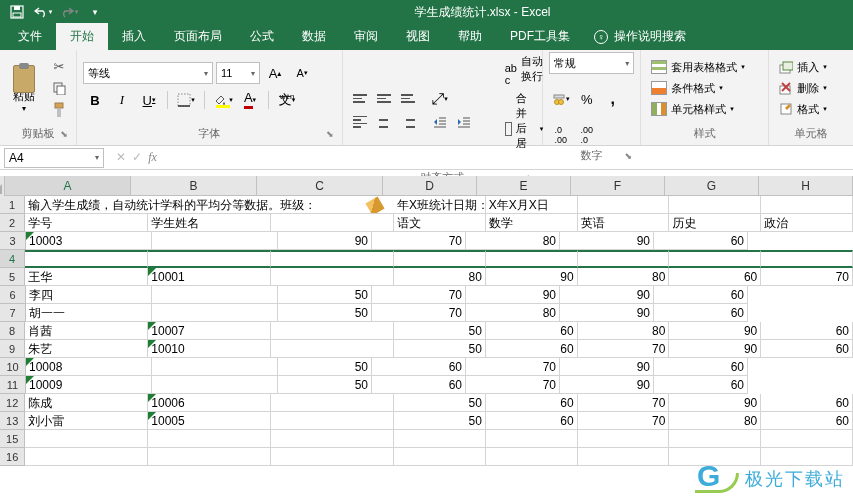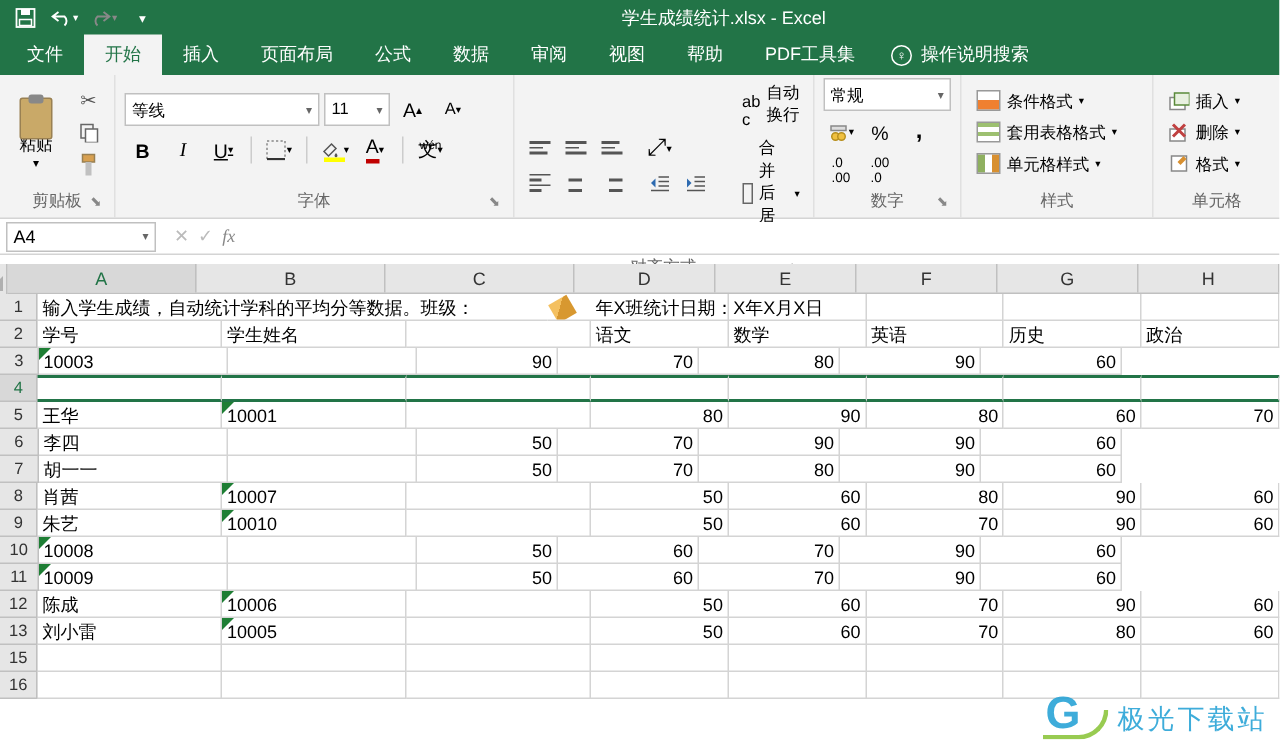--- a/index.html
+++ b/index.html
@@ -46,26 +46,26 @@
 .italic { font-style: italic; font-family: serif; }
 .underline { text-decoration: underline; }
 .color-under { border-bottom: 3px solid; padding-bottom: 0; line-height: 14px; height: 18px; }
 
 .align-group { width: 200px; }
 .align-col { display: flex; flex-direction: column; gap: 3px; }
 .align-row { display: flex; gap: 2px; }
 .align-btn { width: 22px; height: 20px; display: flex; align-items: center; justify-content: center; cursor: pointer; }
 .align-lines { display: flex; flex-direction: column; gap: 2px; width: 14px; }
 .al-line { height: 1.5px; background: #555; }
-.wrap-merge { display: flex; flex-direction: column; gap: 3px; margin-left: 14px; font-size: 11px; }
+.wrap-merge { display: flex; flex-direction: column; gap: 3px; margin-left: 24px; font-size: 11px; }
 .wm-btn { display: flex; align-items: center; gap: 4px; cursor: pointer; padding: 2px 4px; }
 .wm-icon { width: 16px; height: 14px; border: 1px solid #666; position: relative; }
 
 .number-group { width: 100px; }
-.num-col { display: flex; flex-direction: column; gap: 3px; width: 100%; }
+.num-col { display: flex; flex-direction: column; gap: 14px; width: 100%; }
 .num-select { height: 22px; border: 1px solid #c0c0c0; background: #fff; font-size: 11px; padding: 0 4px; display: flex; align-items: center; justify-content: space-between; cursor: pointer; }
 .num-row { display: flex; gap: 2px; }
 
 .styles-group { width: 130px; }
 .style-col { display: flex; flex-direction: column; gap: 2px; }
 .style-btn { display: flex; align-items: center; gap: 4px; font-size: 11px; cursor: pointer; padding: 2px 4px; }
 .style-icon { width: 16px; height: 14px; border: 1px solid #999; }
 
 .cells-group { width: 85px; }
 .cell-col { display: flex; flex-direction: column; gap: 2px; }
@@ -345,27 +345,27 @@
         </div>
       </div>
     </div>
     <div class="group-label"><span>数字</span><span class="group-exp">⬊</span></div>
   </div>
 
   <div class="group styles-group">
     <div class="group-body">
       <div class="style-col">
         <div class="style-btn">
+            <div class="style-icon" style="background:repeating-linear-gradient(#9dc070 0 3px,#fff 3px 6px)"></div>
+            <span>套用表格格式</span>
+            <span style="font-size:7px">▾</span>
+          </div>
+        <div class="style-btn">
             <div class="style-icon" style="background:linear-gradient(#fff 50%,#f08030 50%)"></div>
             <span>条件格式</span>
-            <span style="font-size:7px">▾</span>
-          </div>
-        <div class="style-btn">
-            <div class="style-icon" style="background:repeating-linear-gradient(#9dc070 0 3px,#fff 3px 6px)"></div>
-            <span>套用表格格式</span>
             <span style="font-size:7px">▾</span>
           </div>
         <div class="style-btn">
             <div class="style-icon" style="background:linear-gradient(90deg,#8fb060 33%,#fff 33% 66%,#d89030 66%)"></div>
             <span>单元格样式</span>
             <span style="font-size:7px">▾</span>
           </div>
       </div>
     </div>
     <div class="group-label"><span>样式</span></div>

